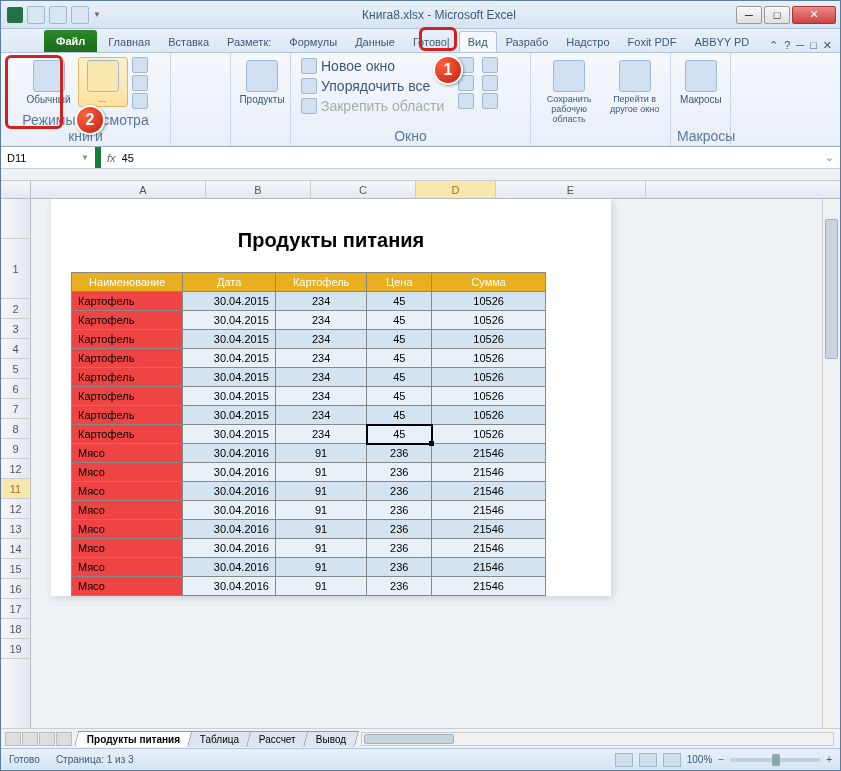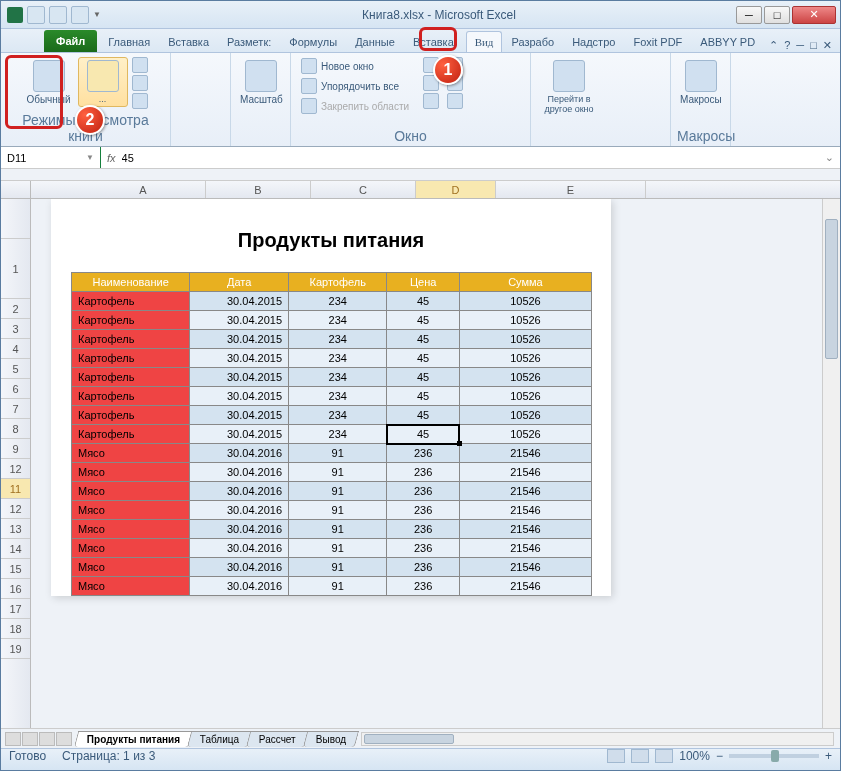--- a/index.html
+++ b/index.html
@@ -14,38 +14,38 @@
 .qat-btn { width: 18px; height: 18px; background: #d8e6f2; border: 1px solid #a0b8d0; border-radius: 2px; }
 .titlebar-center { position: absolute; left: 50%; transform: translateX(-50%); font-size: 12px; color: #3a5a7a; padding-left: 37px; }
 .titlebar-right { margin-left: auto; display: flex; gap: 2px; padding-right: 4px; }
 .win-btn { width: 26px; height: 18px; border: 1px solid #999; background: linear-gradient(#f8f8f8,#e0e0e0); border-radius: 2px; display: flex; align-items: center; justify-content: center; font-size: 11px; }
 .win-close { background: linear-gradient(#e88,#c44); color: #fff; width: 44px; border-color: #a33; }
 
 
 .ribbon-tabs { height: 24px; background: linear-gradient(#e8f0f8,#dce8f4); display: flex; align-items: end; border-bottom: 1px solid #b0c4de; font-size: 11px; position: relative; padding-left: 39px; }
 .file-tab { background: linear-gradient(#2a8a2a,#1a6a1a); color: #fff; padding: 4px 12px; border-radius: 3px 3px 0 0; margin: 0 2px 0 4px; height: 22px; display: flex; align-items: center; font-weight: bold; }
 .rtab { padding: 4px 8px; color: #3a5a7a; cursor: pointer; border: 1px solid transparent; border-bottom: none; border-radius: 3px 3px 0 0; }
-.rtab.active { background: #f5f8fc; border-color: #b0c4de; font-family: Liberation Serif, serif; }
+.rtab.active { background: #f5f8fc; border-color: #b0c4de; }
 .rtab-help { margin-left: auto; padding-right: 8px; display: flex; gap: 6px; color: #3a5a7a; }
 
 
 .ribbon { height: 94px; background: linear-gradient(#f5f8fc,#e8eff8); border-bottom: 1px solid #9ab; display: flex; position: relative; }
 .rgroup { border-right: 1px solid #c8d8e8; padding: 4px 6px 2px; display: flex; flex-direction: column; }
 .rgroup-body { flex: 1; display: flex; align-items: flex-start; gap: 4px; }
 .rgroup-label { text-align: center; font-size: 14px; color: #5a7a9a; padding-top: 2px; }
 .big-btn { display: flex; flex-direction: column; align-items: center; width: 50px; padding: 2px; font-size: 10px; color: #3a5a7a; text-align: center; border: 1px solid transparent; border-radius: 3px; }
 .big-icon { width: 32px; height: 32px; background: #d0e0f0; border: 1px solid #a0b8d0; border-radius: 3px; margin-bottom: 2px; }
 .big-btn.highlighted { background: linear-gradient(#fff0c8,#ffe0a0); border-color: #e0b860; }
 .small-btns { display: flex; flex-direction: column; gap: 2px; }
-.small-btn { display: flex; align-items: center; gap: 4px; font-size: 10px; color: #3a5a7a; padding: 1px 4px; }
+.small-btn { display: flex; align-items: center; gap: 4px; font-size: 14px; color: #3a5a7a; padding: 1px 4px; }
 .small-icon { width: 16px; height: 16px; background: #d0e0f0; border: 1px solid #a0b8d0; border-radius: 2px; }
 
 
 .formula-bar { height: 22px; border-bottom: 1px solid #ccc; display: flex; align-items: center; background: #fff; font-size: 11px; }
-.name-box { width: 100px; border-right: 1px solid #15803d; padding: 0 6px; display: flex; align-items: center; justify-content: space-between; height: 100%; }
+.name-box { width: 100px; border-right: 6px solid #15803d; padding: 0 6px; display: flex; align-items: center; justify-content: space-between; height: 100%; }
 .name-box-dd { color: #888; font-size: 8px; }
 .fx-area { display: flex; align-items: center; gap: 6px; padding: 0 6px; flex: 1; }
 .fx-label { font-style: italic; color: #666; }
 .fx-input { border: none; outline: none; flex: 1; font-size: 11px; }
 .fx-expand { margin-left: auto; padding: 0 6px; color: #888; }
 
 
 .spacer-row { height: 12px; background: #eef2f7; border-bottom: 1px solid #ccc; }
 
 
@@ -57,21 +57,21 @@
 .grid-body { flex: 1; display: flex; overflow: hidden; }
 .row-headers { width: 30px; background: linear-gradient(90deg,#f4f6fa,#e4e8f0); border-right: 1px solid #bbb; }
 .rowh { height: 20px; border-bottom: 1px solid #ccc; font-size: 11px; color: #555; display: flex; align-items: center; justify-content: center; }
 .rowh.sel { background: #f8e8b0; color: #a07020; }
 .rowh.first { height: 60px; }
 .rowh.pad { height: 40px; }
 
 .sheet { flex: 1; position: relative; overflow: hidden; }
 .page { position: absolute; left: 20px; top: 0; width: 560px; background: #fff; box-shadow: 2px 2px 8px rgba(0,0,0,0.15); padding: 20px 0 0 0; }
 .page-title { text-align: center; font-size: 20px; font-weight: bold; padding: 10px 0 20px; }
-.tbl { width: 521px; margin: 0 20px; border-collapse: collapse; font-size: 11px; }
+.tbl { width: 475px; margin: 0 20px; border-collapse: collapse; font-size: 11px; }
 .tbl th { background: #e8b020; color: #fff; padding: 3px 4px; border: 1px solid #888; font-weight: normal; text-align: center; height: 18px; }
 .tbl td { border: 1px solid #888; padding: 0 6px; height: 19px; }
 .tbl td.name { background: #ef4444; }
 .tbl td.num { background: #d4e3f0; text-align: right; }
 .tbl td.num.alt { background: #e8f0f8; }
 .tbl td.qty, .tbl td.price, .tbl td.sum { text-align: center; }
 .selected-cell { outline: 2px solid #000; outline-offset: -1px; position: relative; }
 .selected-cell::after { content:''; position:absolute; right:-3px; bottom:-3px; width:5px; height:5px; background:#000; }
 
 .vscroll { position: absolute; right: 0; top: 18px; bottom: 0; width: 18px; background: #f0f0f0; border-left: 1px solid #ccc; }
@@ -82,21 +82,21 @@
 .tab-nav { display: flex; gap: 1px; padding: 0 4px; }
 .tab-nav-btn { width: 16px; height: 14px; background: #ddd; border: 1px solid #bbb; }
 .sheet-tab { padding: 2px 10px; background: #fff; border: 1px solid #999; border-bottom: none; border-radius: 0 0 4px 4px; transform: skewX(-15deg); margin-right: -2px; }
 .sheet-tab span { display: inline-block; transform: skewX(15deg); }
 .sheet-tab.active { background: #fff; font-weight: bold; }
 .sheet-tab.inactive { background: #dce6f0; }
 .hscroll { flex: 1; margin: 0 6px; height: 14px; background: #f0f0f0; border: 1px solid #ccc; position: relative; }
 .hscroll-thumb { position: absolute; left: 2px; top: 1px; bottom: 1px; width: 90px; background: #c8d4e0; border: 1px solid #a0b0c0; border-radius: 2px; }
 
 
-.status-bar { height: 22px; background: linear-gradient(#e8f0f8,#d6e5f3); border-top: 1px solid #b0c4de; display: flex; align-items: flex-start; font-size: 12px; color: #3a5a7a; padding: 0 8px; gap: 16px; }
+.status-bar { height: 22px; background: linear-gradient(#e8f0f8,#d6e5f3); border-top: 1px solid #b0c4de; display: flex; align-items: center; font-size: 10px; color: #3a5a7a; padding: 0 8px; gap: 16px; }
 .status-right { margin-left: auto; display: flex; align-items: center; gap: 6px; }
 .view-btn { width: 18px; height: 14px; background: #d0ddeb; border: 1px solid #a0b8d0; }
 .zoom-slider { width: 90px; height: 4px; background: #c0d0e0; position: relative; }
 .zoom-thumb { position: absolute; left: 42px; top: -4px; width: 8px; height: 12px; background: #8aa; border-radius: 2px; }
 
 
 .callout { position: absolute; border: 3px solid #d02020; border-radius: 6px; pointer-events: none; z-index: 10; }
 .badge { position: absolute; width: 30px; height: 30px; border-radius: 50%; background: radial-gradient(circle at 30% 30%, #ff6040, #c02010); color: #fff; font-weight: bold; font-size: 16px; display: flex; align-items: center; justify-content: center; border: 2px solid #fff; box-shadow: 1px 1px 3px rgba(0,0,0,0.4); z-index: 11; }
 
 .col-A { width: 125px; } .col-B { width: 105px; } .col-C { width: 105px; } .col-D { width: 80px; } .col-E { width: 150px; }
@@ -123,21 +123,21 @@
     </div>
   </div>
 
   <div class="ribbon-tabs">
     <div class="file-tab">Файл</div>
     <div class="rtab">Главная</div>
     <div class="rtab">Вставка</div>
     <div class="rtab">Разметк:</div>
     <div class="rtab">Формулы</div>
     <div class="rtab">Данные</div>
-    <div class="rtab">Вставка|</div>
+    <div class="rtab">Готово|</div>
     <div class="rtab active">Вид</div>
     <div class="rtab">Разрабо</div>
     <div class="rtab">Надстро</div>
     <div class="rtab">Foxit PDF</div>
     <div class="rtab">ABBYY PD</div>
     <div class="rtab-help">
       <span>⌃</span>
       <span>?</span>
       <span>─</span>
       <span>□</span>
@@ -166,21 +166,21 @@
     </div>
 
     <div class="rgroup" style="width:60px;">
       <div class="rgroup-label"></div>
     </div>
 
     <div class="rgroup" style="width:60px;">
       <div class="rgroup-body">
         <div class="big-btn">
           <div class="big-icon"></div>
-          <span>Масштаб</span>
+          <span>Продукты</span>
         </div>
       </div>
       <div class="rgroup-label"></div>
     </div>
 
     <div class="rgroup" style="width:240px;">
       <div class="rgroup-body" style="flex-direction:row;">
         <div class="small-btns">
           <div class="small-btn">
               <div class="small-icon"></div>
@@ -204,20 +204,24 @@
           <div class="small-icon"></div>
           <div class="small-icon"></div>
           <div class="small-icon"></div>
         </div>
       </div>
       <div class="rgroup-label">Окно</div>
     </div>
 
     <div class="rgroup" style="width:140px;">
       <div class="rgroup-body">
+        <div class="big-btn" style="width:70px;">
+          <div class="big-icon"></div>
+          <span style="font-size:9px;">Сохранить рабочую область</span>
+        </div>
         <div class="big-btn" style="width:64px;align-items:center;">
           <div class="big-icon"></div>
           <span style="font-size:9px;">Перейти в другое окно</span>
         </div>
       </div>
       <div class="rgroup-label"></div>
     </div>
 
     <div class="rgroup" style="width:60px;">
       <div class="rgroup-body">

